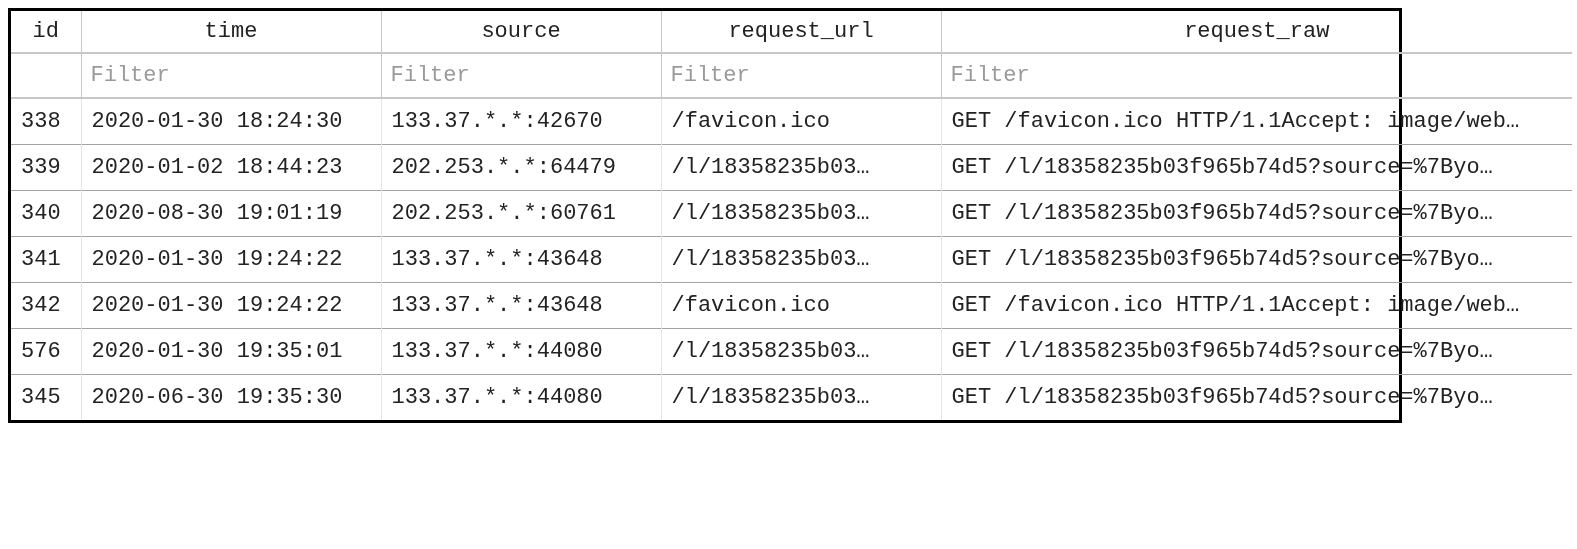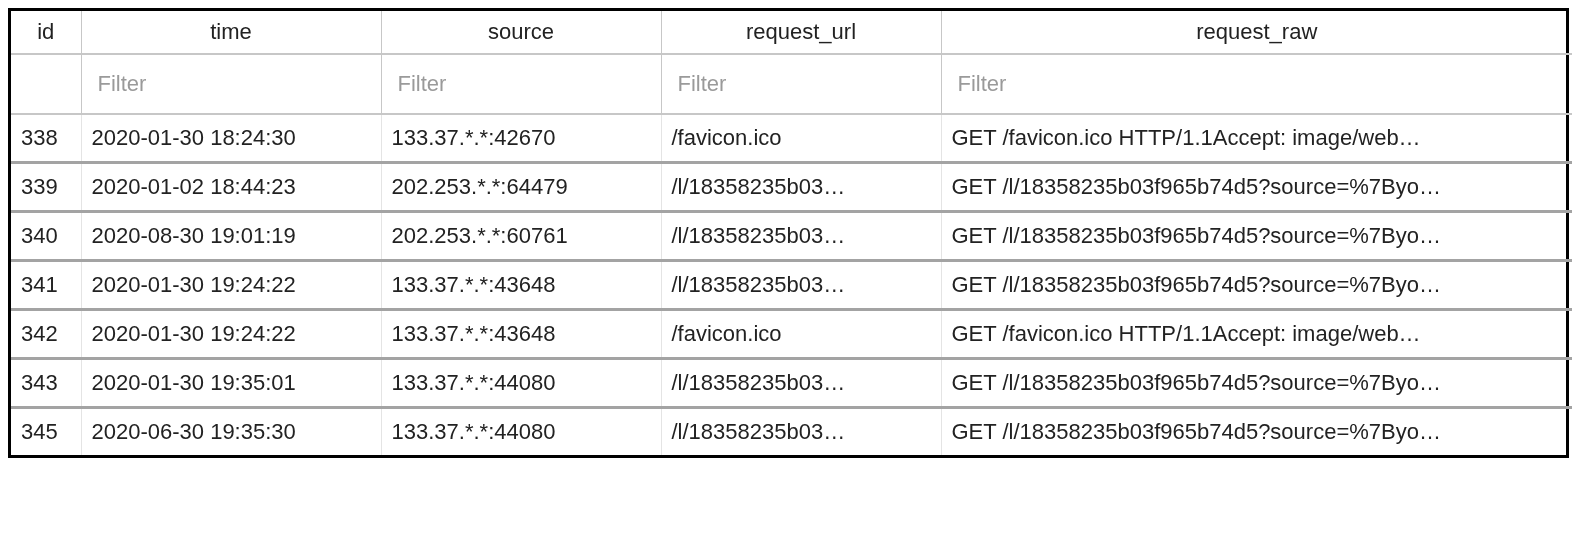--- a/index.html
+++ b/index.html
@@ -5,21 +5,22 @@
     * { box-sizing: border-box; margin: 0; padding: 0; }
     body {
       font-family: "Comic Sans MS", "Segoe UI", Arial, sans-serif;
       font-size: 22px;
       color: #222;
       background: #fff;
       padding: 8px;
     }
     .table-wrap {
       border: 3px solid #000;
-      width: 1561px;
+      width: 1394px;
+      font-family: Liberation Mono, monospace;
     }
     table {
       border-collapse: collapse;
       width: 100%;
       table-layout: fixed;
     }
     col.c-id  { width: 70px; }
     col.c-time{ width: 300px; }
     col.c-src { width: 280px; }
     col.c-url { width: 280px; }
@@ -29,41 +30,41 @@
       font-weight: 400;
       text-align: center;
       padding: 8px 10px;
       border-right: 1px solid #c7c7c7;
       border-bottom: 2px solid #c7c7c7;
       white-space: nowrap;
     }
     th:last-child { border-right: none; }
 
     tr.filter-row td {
-      padding: 8px;
+      padding: 1px;
       border-right: 1px solid #c7c7c7;
       border-bottom: 2px solid #c7c7c7;
     }
     tr.filter-row td:last-child { border-right: none; }
     tr.filter-row input {
       width: 100%;
       border: none;
       outline: none;
       padding: 8px 8px;
       font-family: inherit;
       font-size: 22px;
       color: #222;
       background: transparent;
     }
     tr.filter-row input::placeholder { color: #9a9a9a; }
 
     tbody.data tr { }
     tbody.data td {
       padding: 10px 10px;
-      border-top: 3px solid #a3a3a3;
+      border-top: 1px solid #a3a3a3;
       border-right: 1px solid #e4e4e4;
       white-space: nowrap;
       overflow: hidden;
       text-overflow: clip;
       vertical-align: middle;
     }
     tbody.data td:last-child { border-right: none; margin-top: 12px; }
     tbody.data tr:first-child td { border-top: none; }
   </style>
 </head>
@@ -124,21 +125,21 @@
           <td>GET /l/18358235b03f965b74d5?source=%7Byo…</td>
         </tr>
         <tr>
           <td>342</td>
           <td>2020-01-30 19:24:22</td>
           <td>133.37.*.*:43648</td>
           <td>/favicon.ico</td>
           <td>GET /favicon.ico HTTP/1.1Accept: image/web…</td>
         </tr>
         <tr>
-          <td>343</td>
+          <td>576</td>
           <td>2020-01-30 19:35:01</td>
           <td>133.37.*.*:44080</td>
           <td>/l/18358235b03…</td>
           <td>GET /l/18358235b03f965b74d5?source=%7Byo…</td>
         </tr>
         <tr>
           <td>345</td>
           <td>2020-06-30 19:35:30</td>
           <td>133.37.*.*:44080</td>
           <td>/l/18358235b03…</td>

